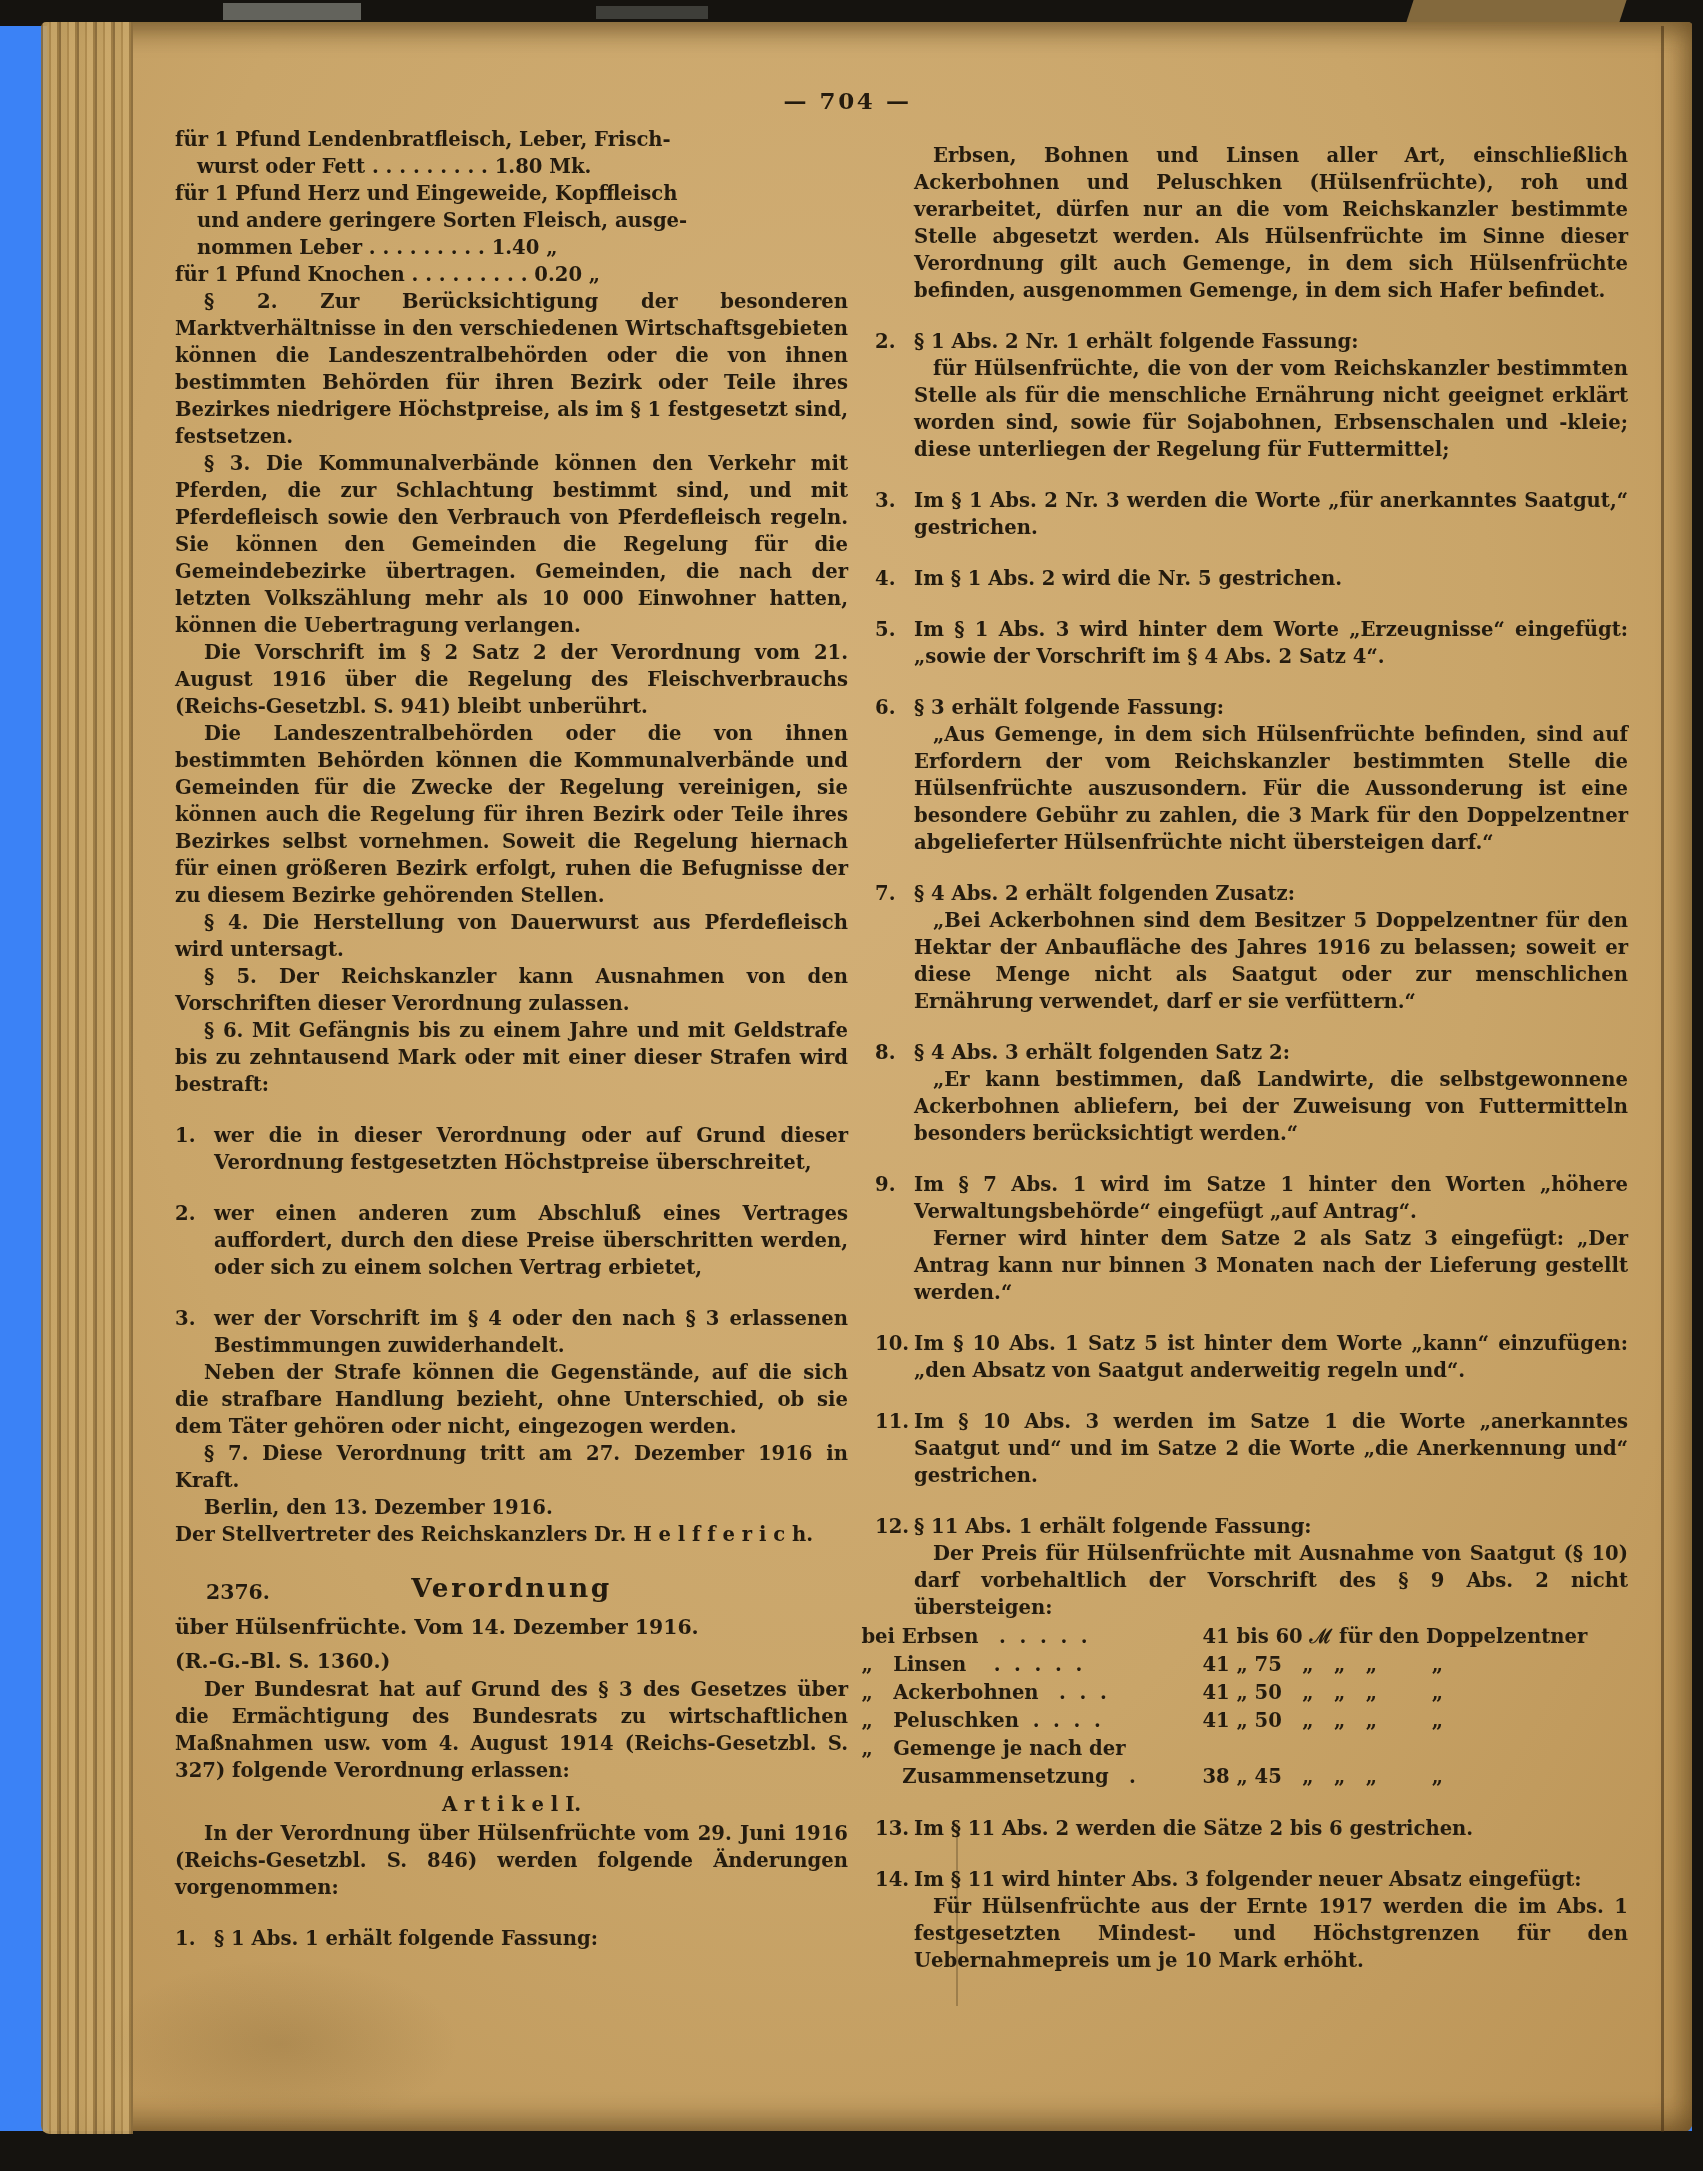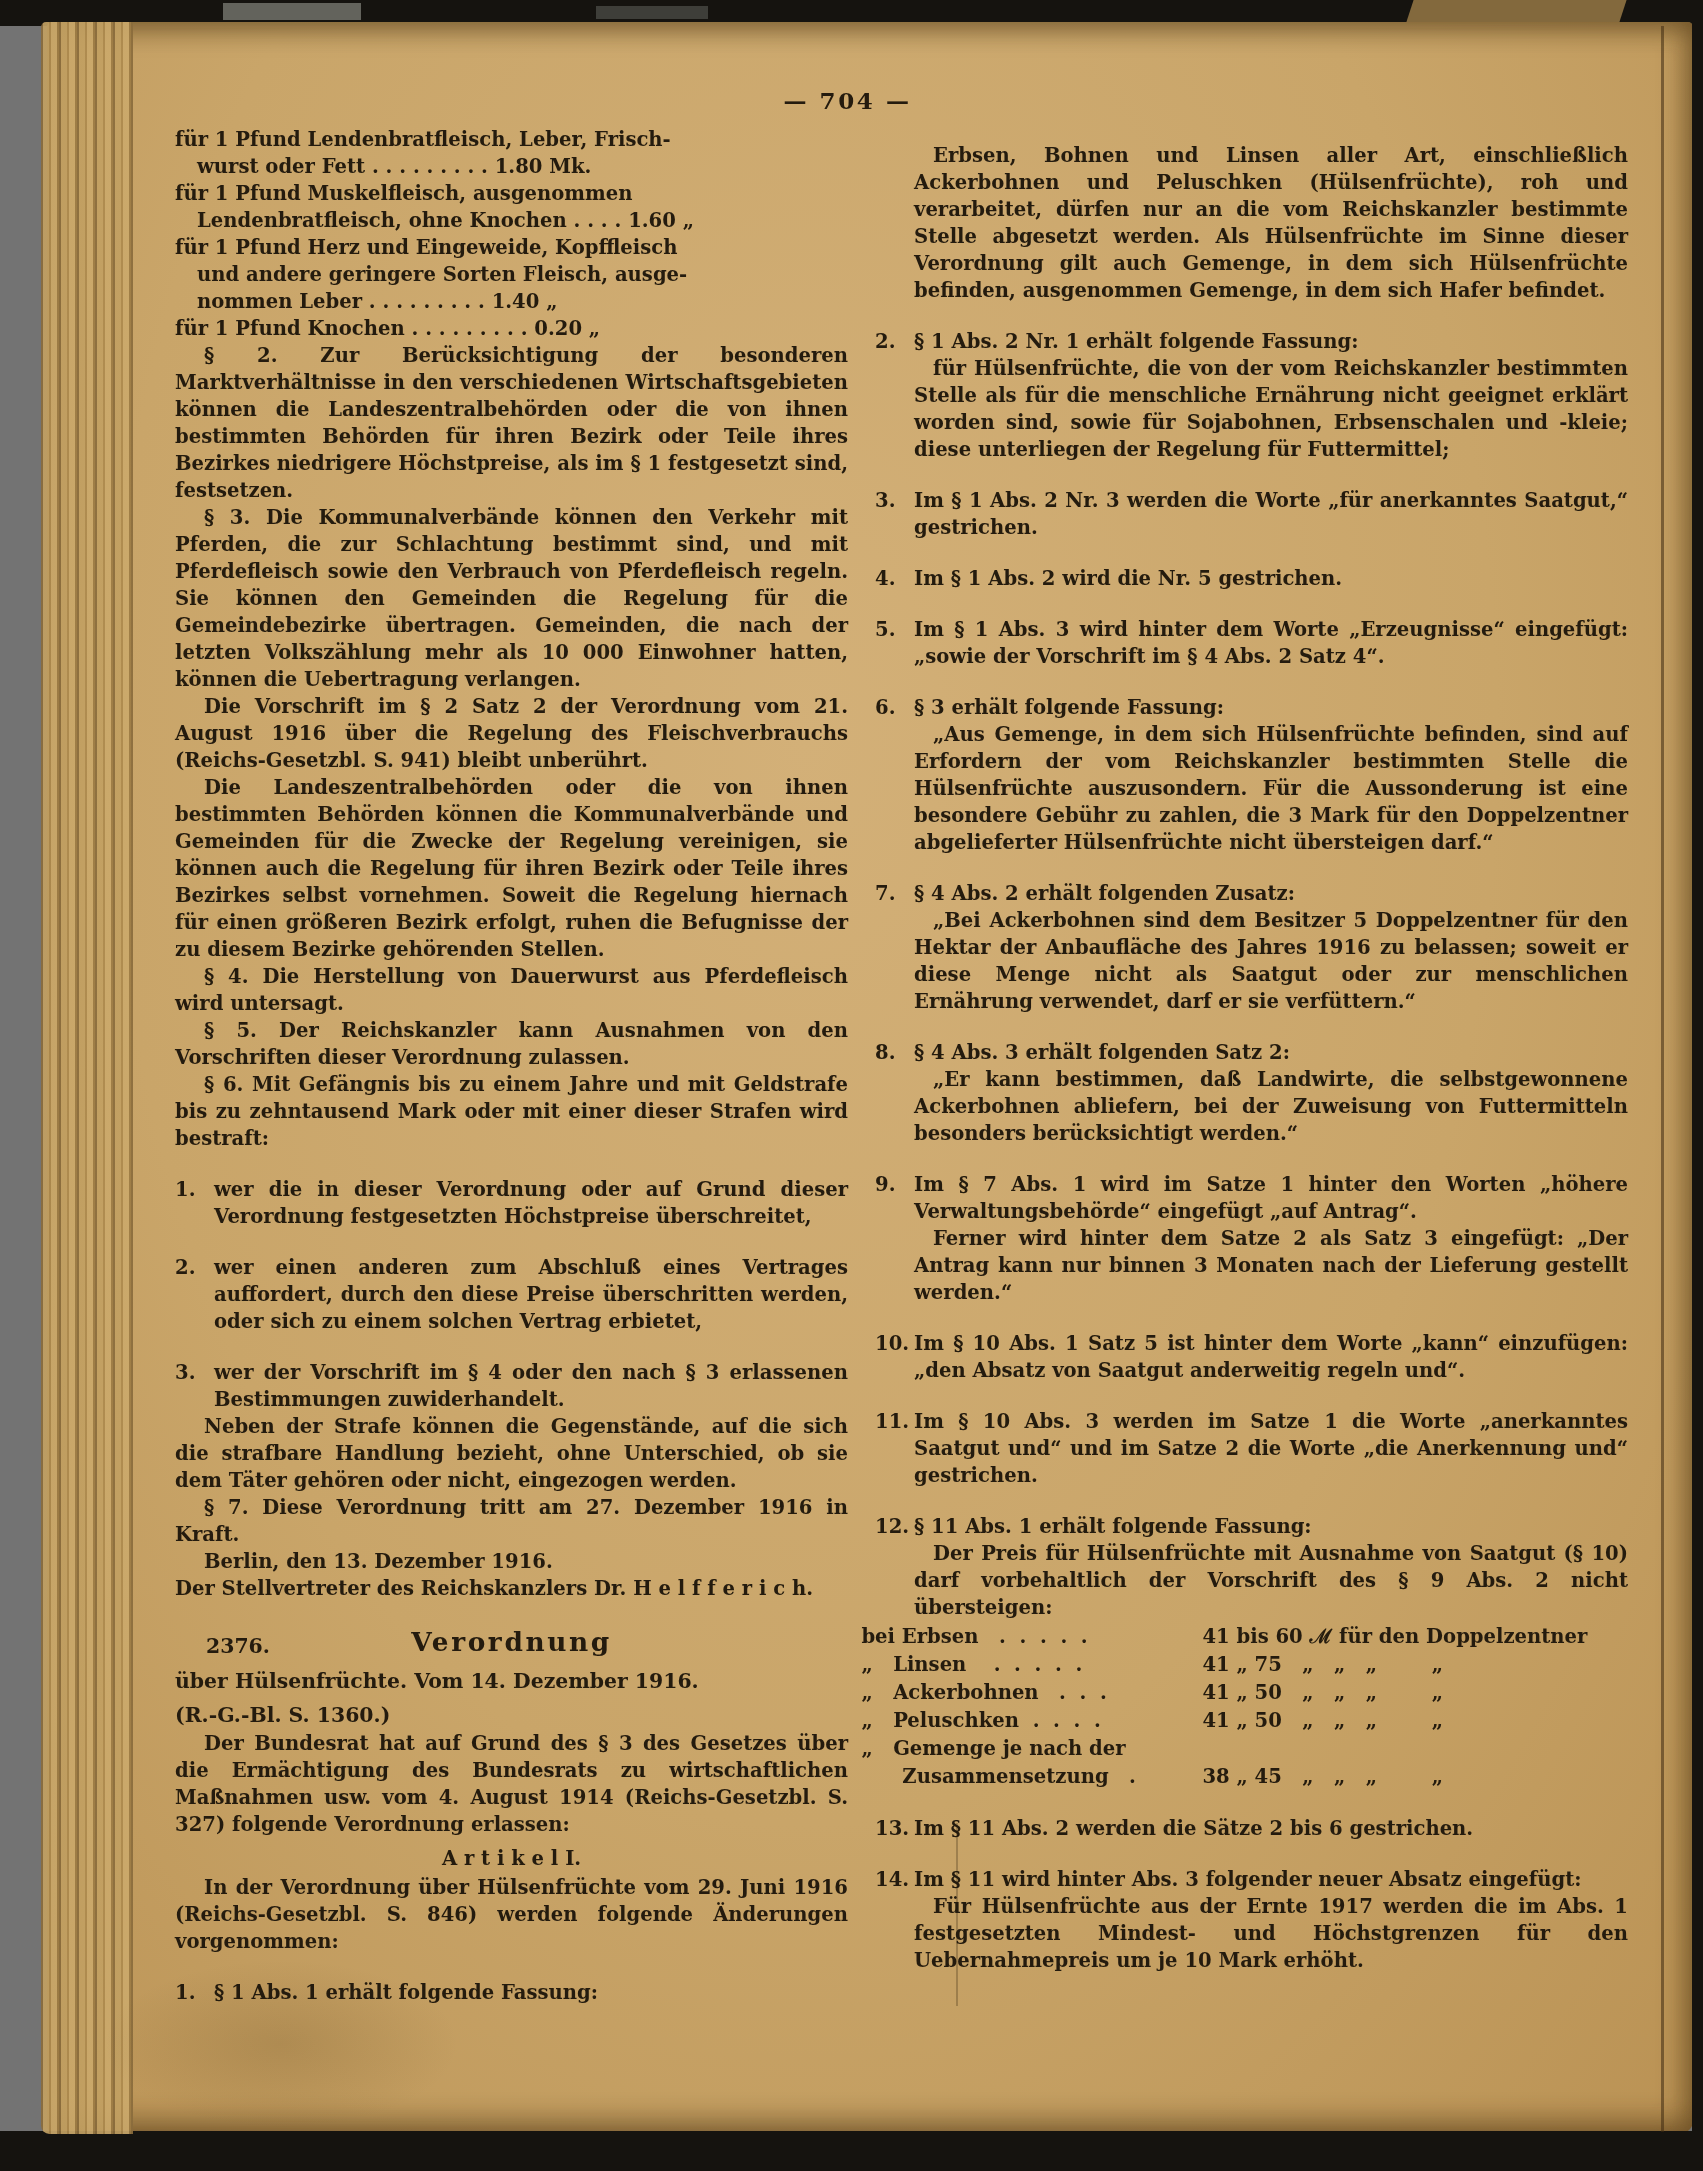--- a/index.html
+++ b/index.html
@@ -1,18 +1,18 @@
 <!DOCTYPE html>
 <html style="font-size:13.6px"><head>
 <meta charset="utf-8">
 <style>
   html,body{margin:0;padding:0;background:#0c0b09;}
   #scan{
     position:relative;width:1704px;height:2171px;overflow:hidden;
-    background:#737373;
+    background:#3b82f6;
     font-family:"DejaVu Serif","Liberation Serif",serif;
   }
   
   .band-top{position:absolute;left:0;top:0;width:1704px;height:25.6px;background:#15130f;}
   .artifact{position:absolute;}
   .art-gray1{left:223px;top:3.4px;width:138px;height:17px;background:#63635c;}
   .art-gray2{left:596px;top:6px;width:112px;height:12.8px;background:#3e3e39;}
   .art-corner{left:1410px;top:0;width:213px;height:22px;background:#9f8048;transform:skewX(-18deg);opacity:.8;}
   .band-bottom{position:absolute;left:0;top:2131px;width:1704px;height:40px;background:#15130f;}
   .band-right{position:absolute;left:1692px;top:0;width:12px;height:2171px;background:#15130f;}
@@ -74,22 +74,20 @@
     <div class="artifact art-gray1"></div>
     <div class="artifact art-gray2"></div>
     <div class="artifact art-corner"></div>
   </div>
 
   <div class="page">
     <div class="pagenum">—  704  —</div>
     <div class="col col-left">
         <p class="blk hang">für 1 Pfund Lendenbratfleisch, Leber, Frisch-
 wurst oder Fett   .  .  .  .  .  .  .  .  .  1.80 Mk.</p>
-        <p class="blk hang">für 1 Pfund Muskelfleisch, ausgenommen
-Lendenbratfleisch, ohne Knochen  .  .  .  .  1.60 „</p>
         <p class="blk hang">für 1 Pfund Herz und Eingeweide, Kopffleisch
 und andere geringere Sorten Fleisch, ausge-
 nommen Leber   .  .  .  .  .  .  .  .  .  1.40 „</p>
         <p class="blk hang">für 1 Pfund Knochen  .  .  .  .  .  .  .  .  .  0.20 „</p>
         <p class="blk p">§ 2. Zur Berücksichtigung der besonderen Marktverhältnisse in den verschiedenen Wirtschaftsgebieten können die Landeszentralbehörden oder die von ihnen bestimmten Behörden für ihren Bezirk oder Teile ihres Bezirkes niedrigere Höchstpreise, als im § 1 festgesetzt sind, festsetzen.</p>
         <p class="blk p">§ 3. Die Kommunalverbände können den Verkehr mit Pferden, die zur Schlachtung bestimmt sind, und mit Pferdefleisch sowie den Verbrauch von Pferdefleisch regeln. Sie können den Gemeinden die Regelung für die Gemeindebezirke übertragen. Gemeinden, die nach der letzten Volkszählung mehr als 10 000 Einwohner hatten, können die Uebertragung verlangen.</p>
         <p class="blk p">Die Vorschrift im § 2 Satz 2 der Verordnung vom 21. August 1916 über die Regelung des Fleischverbrauchs (Reichs-Gesetzbl. S. 941) bleibt unberührt.</p>
         <p class="blk p">Die Landeszentralbehörden oder die von ihnen bestimmten Behörden können die Kommunalverbände und Gemeinden für die Zwecke der Regelung vereinigen, sie können auch die Regelung für ihren Bezirk oder Teile ihres Bezirkes selbst vornehmen. Soweit die Regelung hiernach für einen größeren Bezirk erfolgt, ruhen die Befugnisse der zu diesem Bezirke gehörenden Stellen.</p>
         <p class="blk p">§ 4. Die Herstellung von Dauerwurst aus Pferdefleisch wird untersagt.</p>
         <p class="blk p">§ 5. Der Reichskanzler kann Ausnahmen von den Vorschriften dieser Verordnung zulassen.</p>

